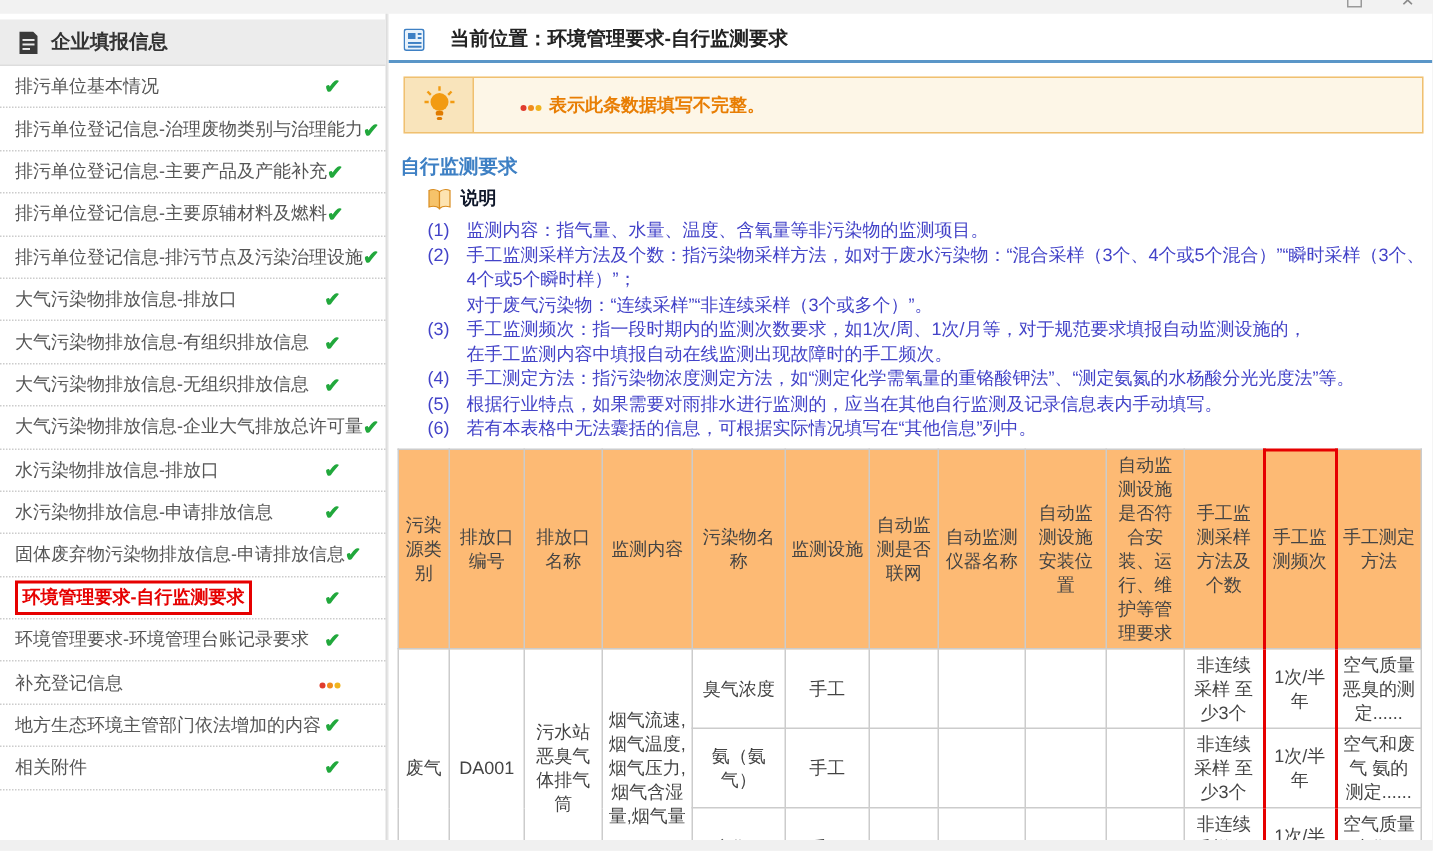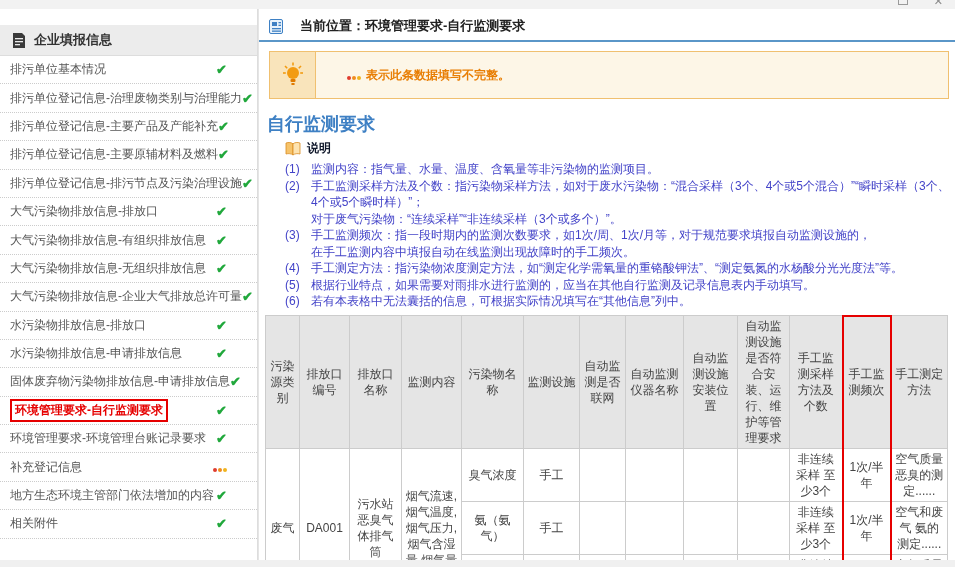--- a/index.html
+++ b/index.html
@@ -11,57 +11,57 @@
   .topstrip { position:absolute; top:0; left:0; width:955px; height:9px; background:#f2f2f2; overflow:hidden; z-index:5; }
   .win-controls { position:absolute; right:12px; top:-4px; display:flex; gap:26px; }
   .win-max { width:10px; height:9px; border:1px solid #9a9a9a; background:#f2f2f2; }
   .win-close { color:#8a8a8a; font-size:11px; line-height:11px; }
 
   .layout { position:absolute; top:9px; left:0; width:955px; height:551px; display:flex; }
 
   
   .sidebar { width:258px; height:551px; background:#fff; border-right:1px solid #ddd; flex:none; }
   .sb-header { height:31px; background:#ececec; display:flex; align-items:center; gap:8px;
-    padding:0 12px; margin-top:16px; border-bottom:1px solid #ddd; }
+    padding:0 12px; margin-top:4px; border-bottom:1px solid #ddd; }
   .sb-header-title { font-size:13px; font-weight:bold; color:#333; }
   .sb-item { height:28.4px; display:flex; align-items:center; justify-content:space-between;
     padding:0 30px 0 10px; border-bottom:1px dotted #ccc; cursor:pointer; }
   .sb-label { font-size:12px; color:#555; white-space:nowrap; }
   .sb-item.selected .sb-label { color:#e60000; font-weight:bold; border:2px solid #e60000; padding:1px 3px; }
   .check { color:#21a83c; font-size:13px; font-weight:bold; }
   .dots i { display:inline-block; width:4px; height:4px; border-radius:50%; margin-left:1px; }
   .dots i:nth-child(1){ background:#e03c2e; }
   .dots i:nth-child(2){ background:#f08c1e; }
   .dots i:nth-child(3){ background:#f0b41e; }
 
   
   .main { flex:1; height:551px; background:#fff; border-left:1px solid #e5e5e5; padding-top:5px; overflow:hidden; }
   .crumb-bar { display:flex; align-items:center; gap:14px; padding:3px 10px 5px 10px; border-bottom:2px solid #5a96c8; }
   .crumb-text { font-size:13px; font-weight:bold; color:#222; }
 
-  .notice { margin:9px 6px 0 10px; border:1px solid #f0c070; background:#fdf6e7; display:flex; height:48px;text-align:right; }
+  .notice { margin:9px 6px 0 10px; border:1px solid #f0c070; background:#fdf6e7; display:flex; height:38px;text-align:right; }
   .notice-icon-box { width:46px; background:#f9e4bb; border-right:1px solid #f0c070; display:flex; align-items:center; justify-content:center; flex:none; }
   .notice-body { display:flex; align-items:center; padding-left:30px; gap:5px; }
   .notice-text { font-size:12px; font-weight:bold; color:#e87e04; }
 
-  .section-title { margin:13px 16px 4px 8px; font-size:18px; font-weight:bold; color:#3e80c4; }
+  .section-title { margin:13px 16px 4px 8px; font-size:13px; font-weight:bold; color:#3e80c4; }
   .instr-row { display:flex; align-items:center; gap:6px; margin:2px 0 4px 26px; }
   .instr-label { font-size:12px; font-weight:bold; color:#0f172a; }
 
   .notes { margin-left:26px; }
   .note { display:flex; font-size:12px; color:#4343c8; line-height:16.5px; }
   .note-num { flex:none; width:26px; }
   .note-text-wrap { flex:1; }
   .note-cont:empty { display:none; }
 
   
   table { border-collapse:collapse; table-layout:fixed; margin:5px 0 0 6px; background:#fff; }
   th, td { border:1px solid #ccc; font-size:12px; color:#444; text-align:center;
     vertical-align:middle; padding:2px 3px; line-height:16px; word-break:break-all; }
-  th { background:#e5e5e5; font-weight:normal; height:110px; }
+  th { background:#fdba74; font-weight:normal; height:110px; }
   td { height:52px; background:#fff; }
   th.hl { border-left:2px solid #e60000; border-right:2px solid #e60000; border-top:2px solid #e60000; }
   td.hl { border-left:2px solid #e60000; border-right:2px solid #e60000; }
   tr.last td.hl { border-bottom:2px solid #e60000; }
 
   svg { display:block; }
 </style>
 </head>
 <body>
 

